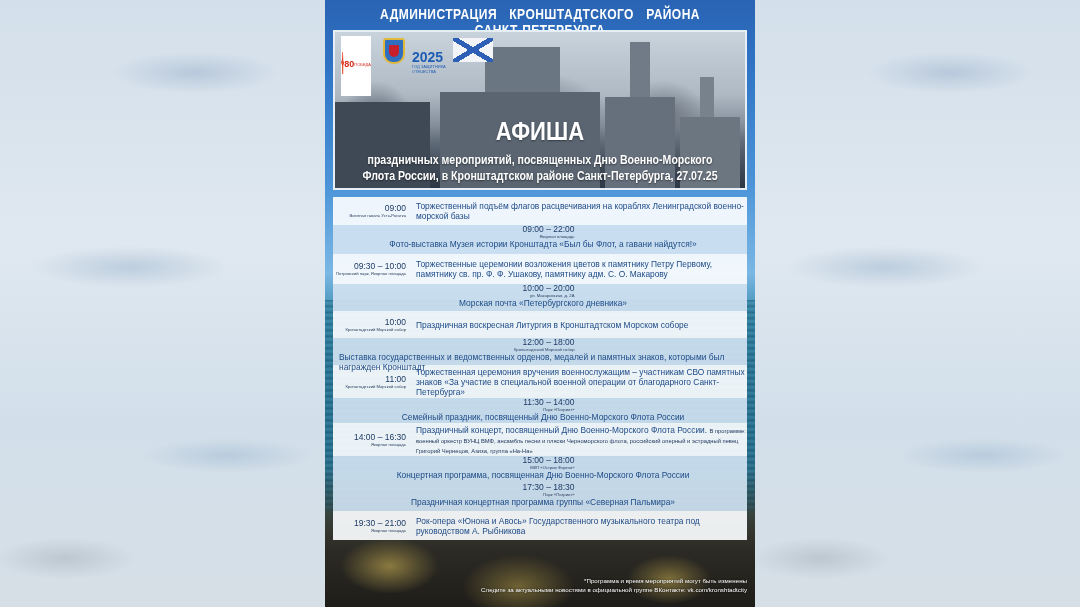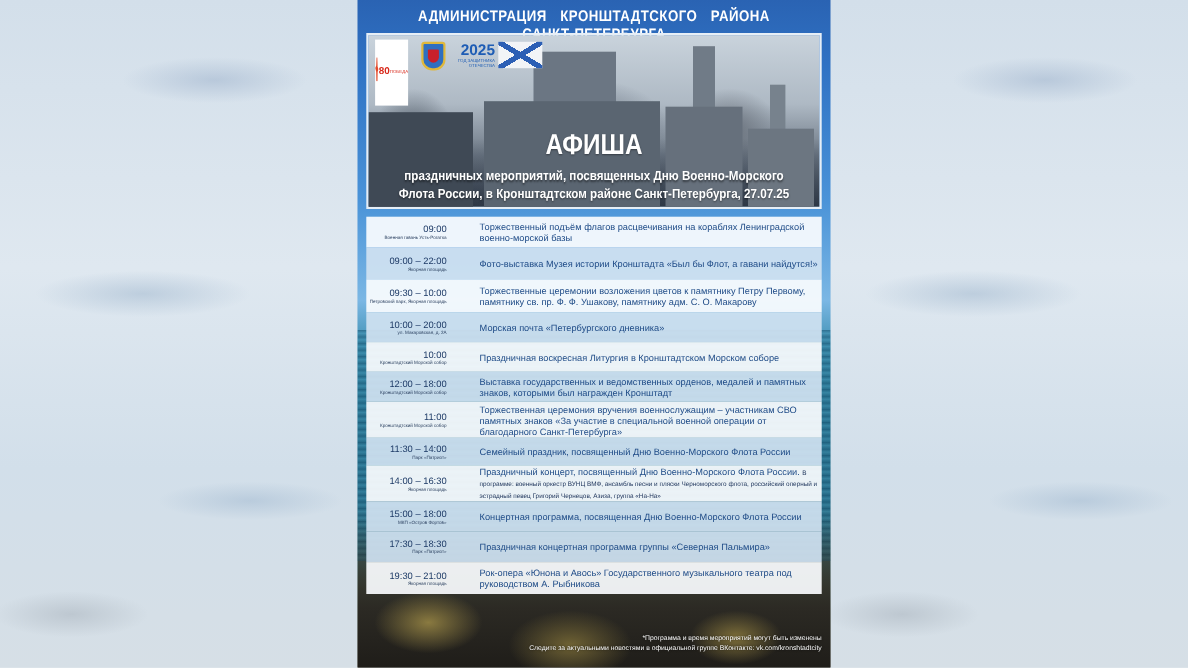--- a/index.html
+++ b/index.html
@@ -73,21 +73,21 @@
   .logo-80 .statue { width:12px; height:22px; background:#e24a2b; clip-path:polygon(40% 0,60% 0,70% 40%,100% 50%,70% 60%,65% 100%,35% 100%,30% 60%,0 45%,30% 35%); margin-bottom:2px; }
   .logo-80 .num { color:#d8291b; font-family:"Liberation Sans", sans-serif; font-weight:bold; font-size:9px; line-height:9px; }
   .logo-80 .sub { color:#d8291b; font-family:"Liberation Sans", sans-serif; font-size:4px; line-height:5px; }
 
   .coat {
     position:absolute; left:48px; top:6px; width:22px; height:26px;
     background:#2f6fc0; border-radius:3px 3px 10px 10px; border:2px solid #e0b83a;
   }
   .coat::after { content:""; position:absolute; left:4px; top:5px; width:10px; height:12px; background:#c8202a; border-radius:1px 1px 5px 5px; }
 
-  .logo-2025 { position:absolute; left:77px; top:6px; width:38px; text-align:right; }
+  .logo-2025 { position:absolute; left:77px; top:18px; width:38px; text-align:left; }
   .logo-2025 .year { color:#1e5db5; font-family:"Liberation Sans", sans-serif; font-weight:bold; font-size:14px; line-height:14px; }
   .logo-2025 .caption { color:#1e5db5; font-family:"Liberation Sans", sans-serif; font-size:4px; line-height:5px; }
 
   .flag {
     position:absolute; left:118px; top:6px; width:40px; height:24px;
     background:
       linear-gradient(31deg, transparent 44%, #2c5fb5 44%, #2c5fb5 56%, transparent 56%),
       linear-gradient(-31deg, transparent 44%, #2c5fb5 44%, #2c5fb5 56%, transparent 56%),
       #f2f4f7;
   }
@@ -101,25 +101,25 @@
     position:absolute; left:0; top:120px; width:100%; text-align:center;
     color:#ffffff; font-family:"Liberation Sans", sans-serif; font-weight:bold; font-size:12px; line-height:16px;
     transform:scaleX(0.88); text-shadow:0 1px 2px rgba(0,0,0,0.5);
   }
 
   .schedule { position:absolute; left:8px; top:197px; width:414px; }
   .row {
     display:flex; align-items:center; width:414px;
     background:rgba(250,252,254,0.93);
   }
-  .row.alt { background:rgba(208,226,241,0.92); }
+  .row.alt { background:rgba(208,226,241,0.92);flex-direction:column; }
   .row .when { width:77px; text-align:right; padding-right:4px; flex:none; }
   .row .time { font-family:"Liberation Sans", sans-serif; font-size:8.5px; color:#1d3a66; line-height:9px; display:block; }
   .row .place { font-family:"Liberation Sans", sans-serif; font-size:4.2px; color:#2a3f5f; line-height:5px; display:block; }
-  .row .what { padding-left:6px; flex:1; font-family:"Liberation Sans", sans-serif; color:#1d4a86; font-size:8.4px; line-height:10px;margin-left:20px; }
+  .row .what { padding-left:6px; flex:1; font-family:"Liberation Sans", sans-serif; color:#1d4a86; font-size:8.4px; line-height:10px; }
   .row .what .small { font-size:5.8px; line-height:6.5px; color:#22385e; }
 
   .footer-note {
     position:absolute; right:8px; top:576px; text-align:right;
     color:#ffffff; font-family:"Liberation Sans", sans-serif; font-size:6.2px; line-height:9px;
     text-shadow:0 0 2px rgba(0,0,0,0.8);
   }
 </style>
 </head>
 <body>

